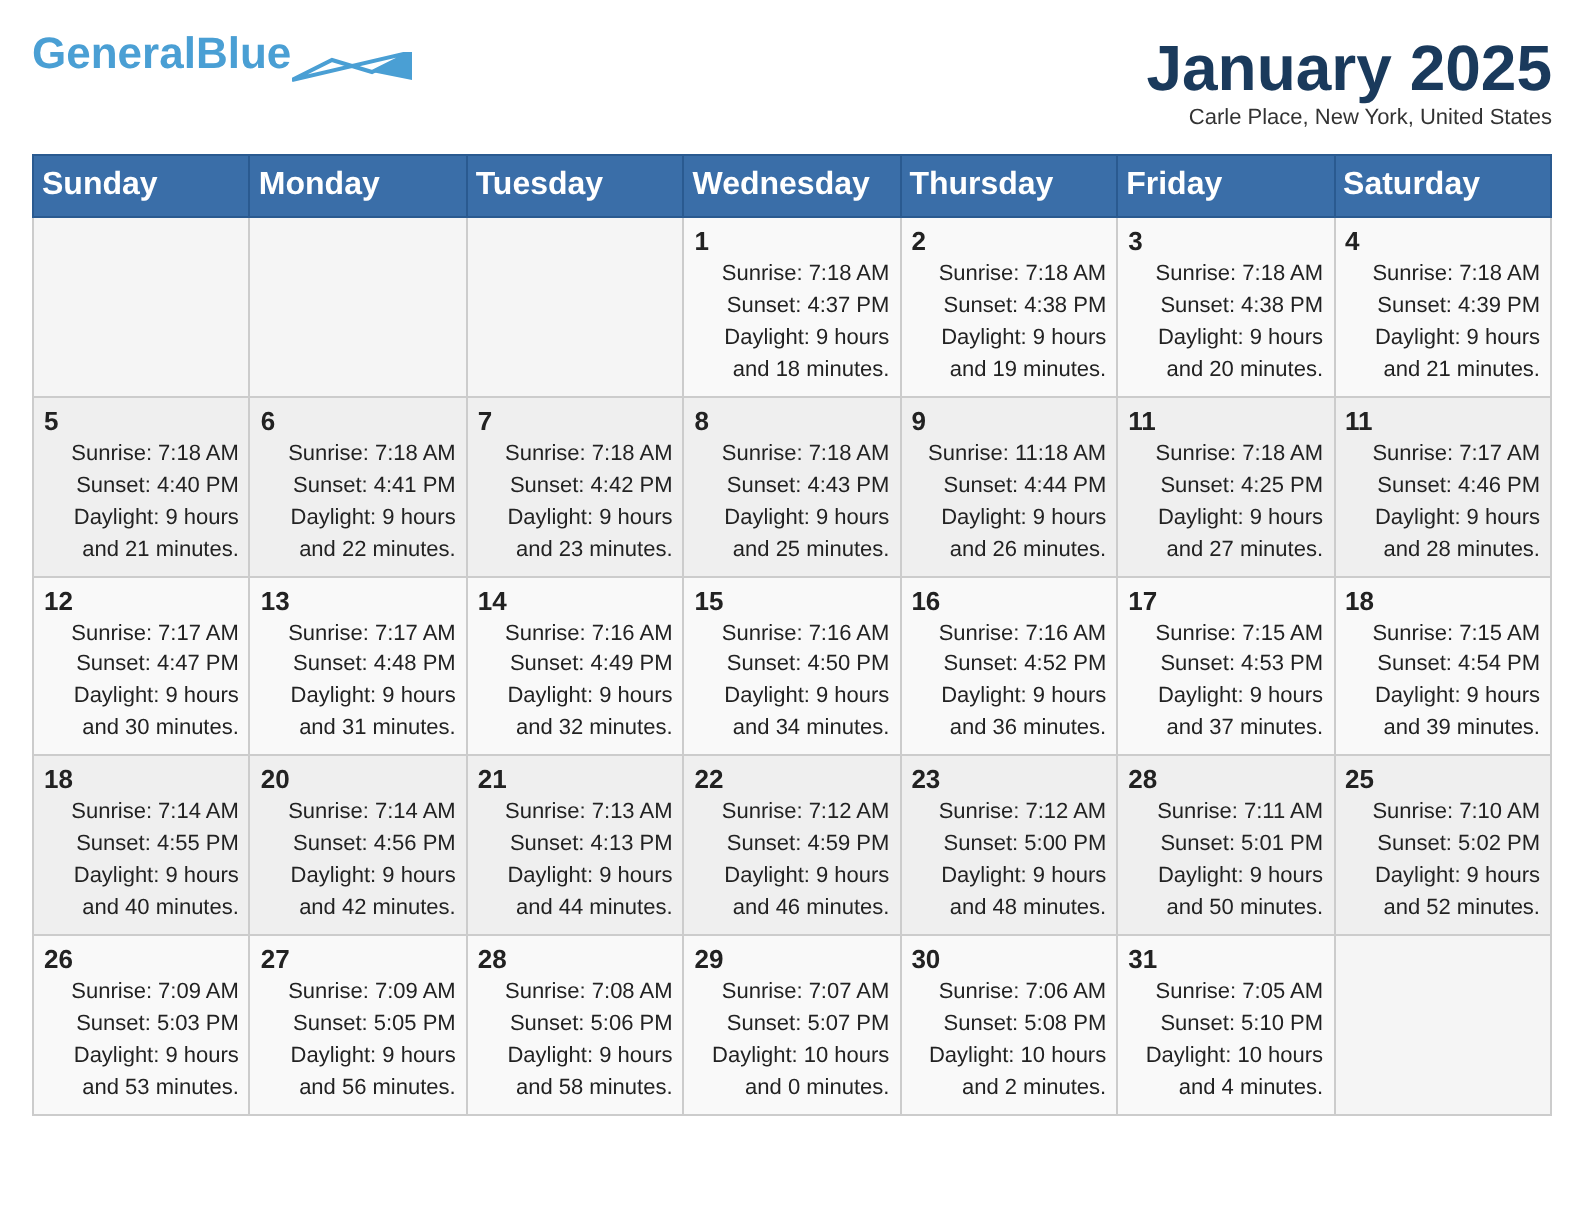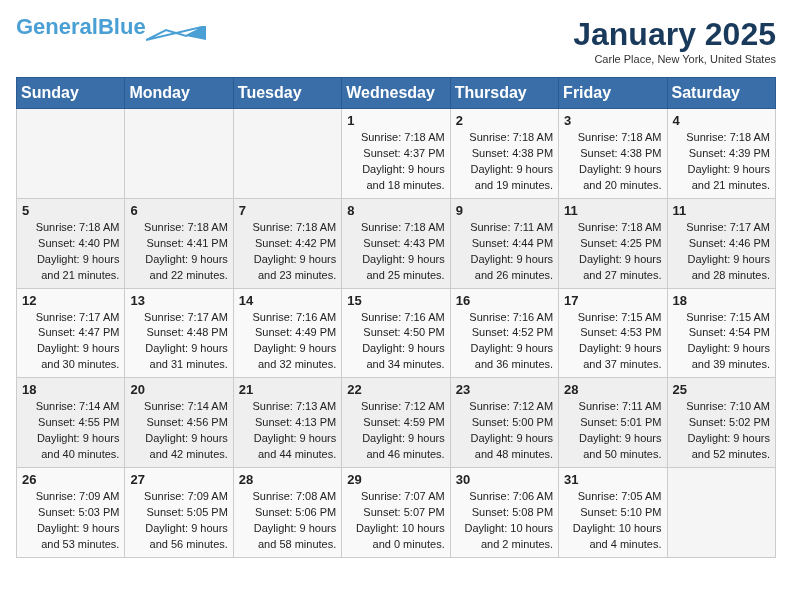--- a/index.html
+++ b/index.html
@@ -180,21 +180,21 @@
         </td>
         <td>
           <span class="day-num">8</span>
           <div class="day-info">Sunrise: 7:18 AM
 Sunset: 4:43 PM
 Daylight: 9 hours
 and 25 minutes.</div>
         </td>
         <td>
           <span class="day-num">9</span>
-          <div class="day-info">Sunrise: 7:11 AM
+          <div class="day-info">Sunrise: 11:18 AM
 Sunset: 4:44 PM
 Daylight: 9 hours
 and 26 minutes.</div>
         </td>
         <td>
           <span class="day-num">11</span>
           <div class="day-info">Sunrise: 7:18 AM
 Sunset: 4:25 PM
 Daylight: 9 hours
 and 27 minutes.</div>

